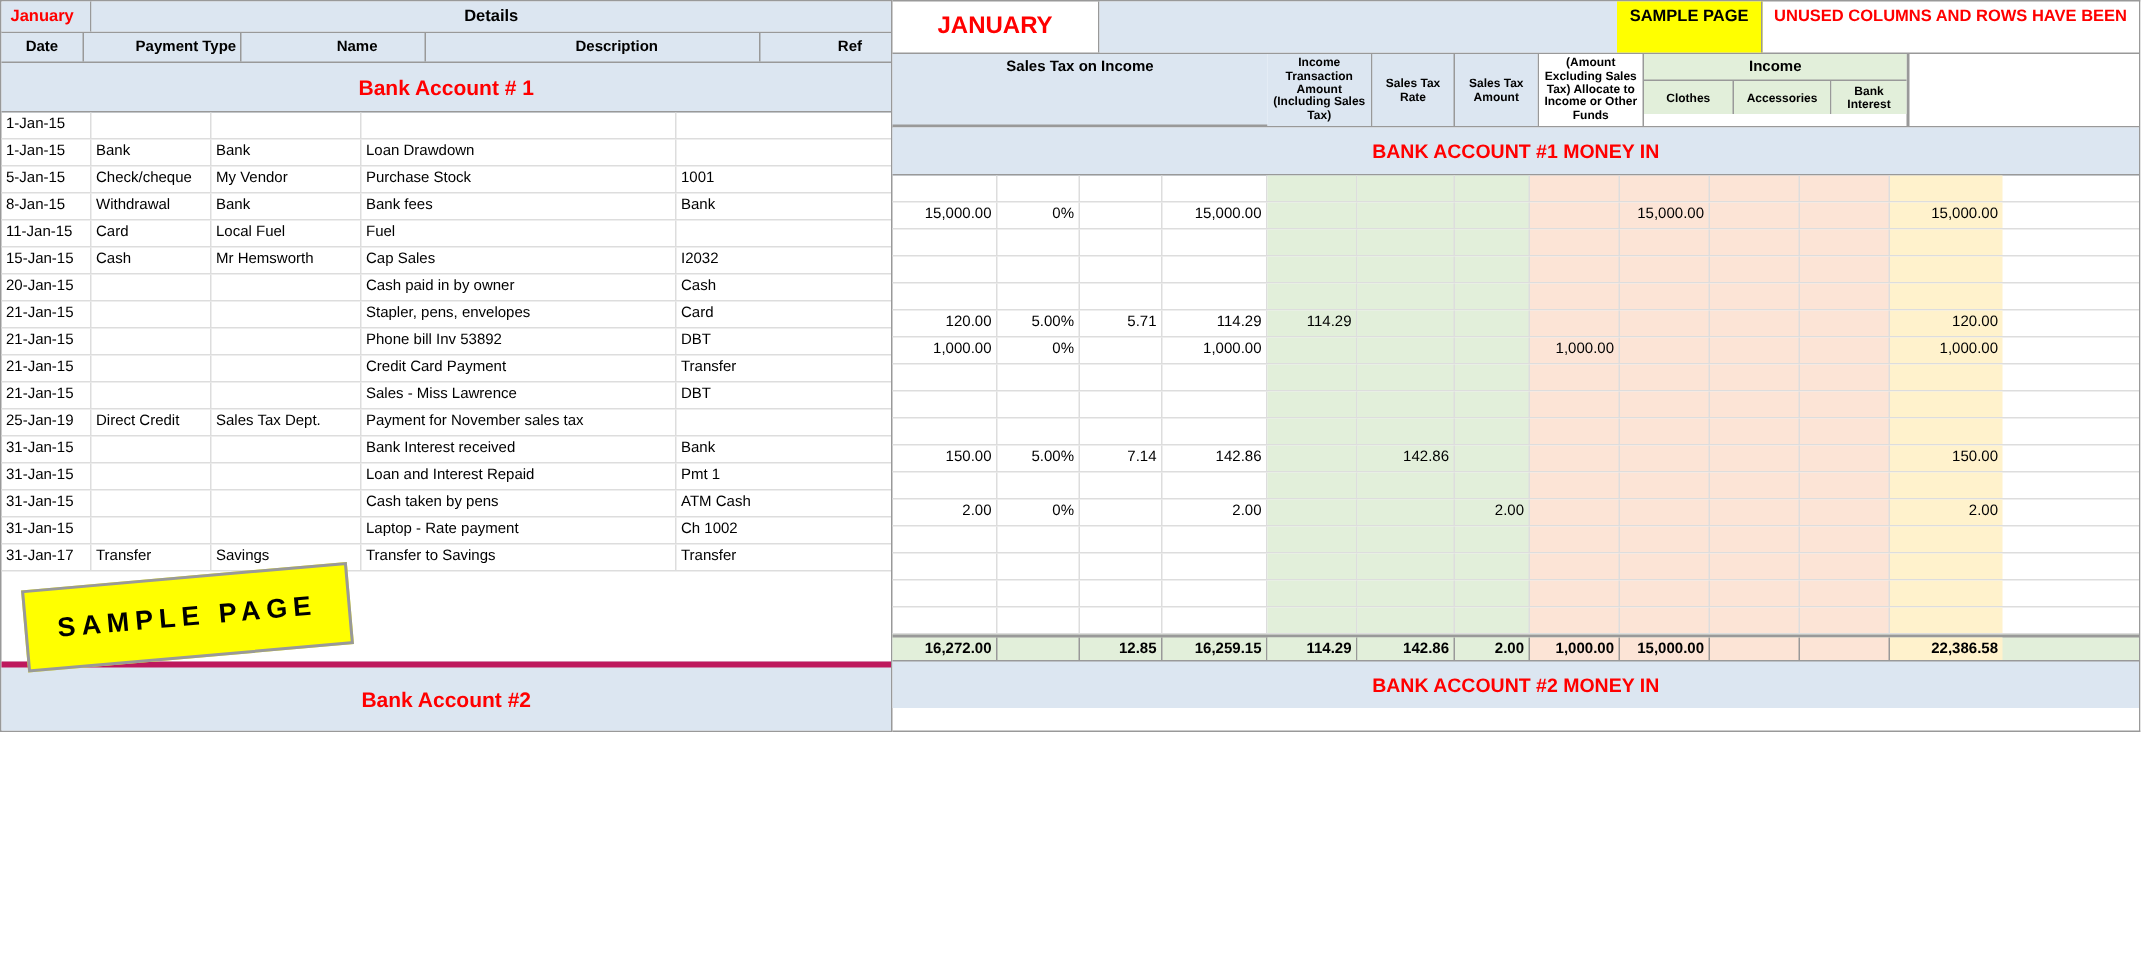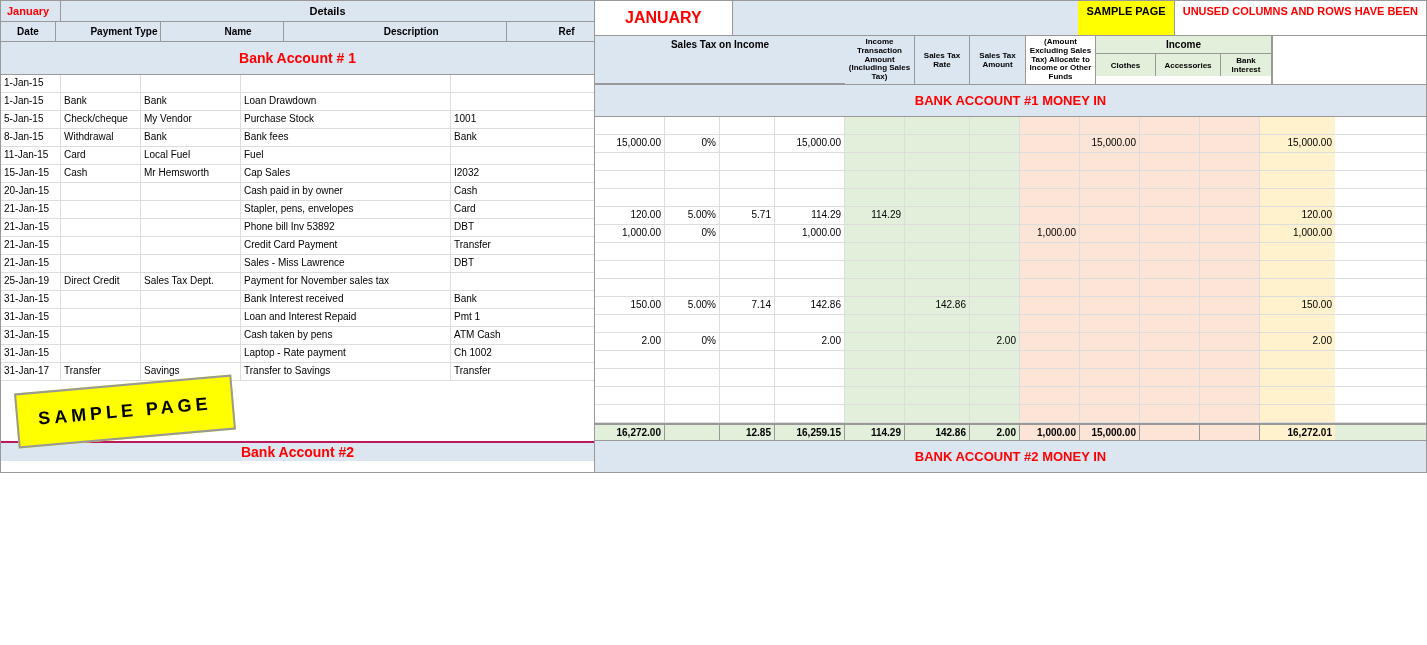--- a/index.html
+++ b/index.html
@@ -111,22 +111,22 @@
       align-items: center;
     }
     
     
     .bank-acct2 {
       background: #dce6f1;
       text-align: center;
       color: red;
       font-weight: bold;
       font-size: 14px;
-      padding: 1px;
-      border-top: 2px solid #be185d;
+      padding: 13px;
+      border-top: 4px solid #be185d;
     }
     
     
     .right-top-header {
       display: flex;
       border-bottom: 1px solid #999;
     }
     .january-title {
       color: red;
       font-size: 16px;
@@ -663,19 +663,19 @@
           <div class="totals-cell" style="width: 55px; min-width: 55px;"></div>
           <div class="totals-cell" style="width: 55px; min-width: 55px;">12.85</div>
           <div class="totals-cell" style="width: 70px; min-width: 70px;">16,259.15</div>
           <div class="totals-cell" style="width: 60px; min-width: 60px; background: rgb(226, 239, 218);">114.29</div>
           <div class="totals-cell" style="width: 65px; min-width: 65px; background: rgb(226, 239, 218);">142.86</div>
           <div class="totals-cell" style="width: 50px; min-width: 50px; background: rgb(226, 239, 218);">2.00</div>
           <div class="totals-cell" style="width: 60px; min-width: 60px; background: rgb(252, 228, 214);">1,000.00</div>
           <div class="totals-cell" style="width: 60px; min-width: 60px; background: rgb(252, 228, 214);">15,000.00</div>
           <div class="totals-cell" style="width: 60px; min-width: 60px; background: rgb(252, 228, 214);"></div>
           <div class="totals-cell" style="width: 60px; min-width: 60px; background: rgb(252, 228, 214);"></div>
-          <div class="totals-cell" style="width: 75px; min-width: 75px; background: rgb(255, 242, 204); border-right: none;">16,272.01</div>
+          <div class="totals-cell" style="width: 75px; min-width: 75px; background: rgb(255, 242, 204); border-right: none;">22,386.58</div>
         </div>
       </div>
 
     <div class="money-in2-header">BANK ACCOUNT #2 MONEY IN</div>
   </div>
 </div>
 
 </body></html>

